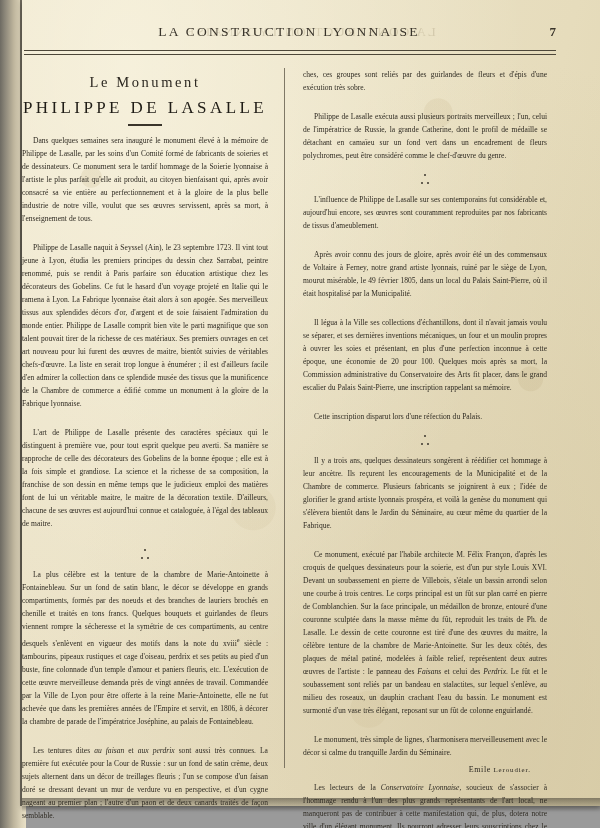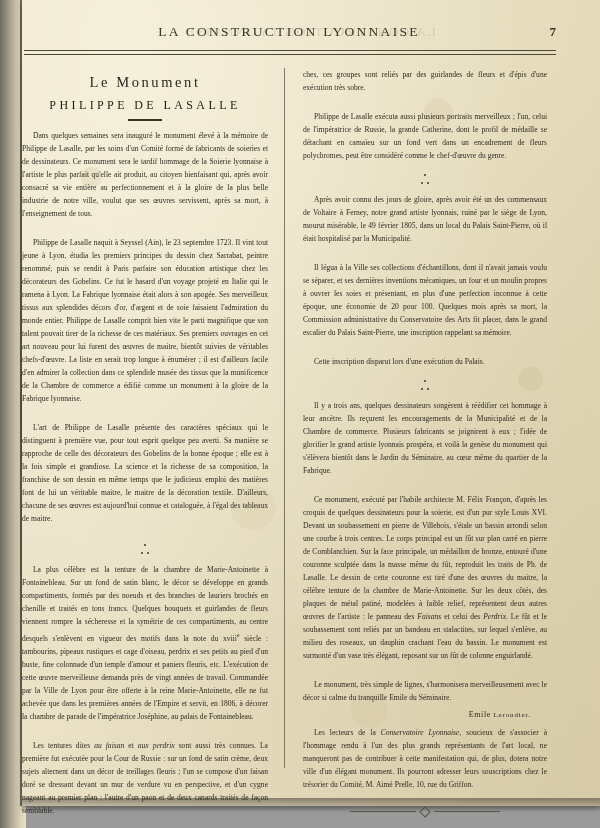--- a/index.html
+++ b/index.html
@@ -149,21 +149,21 @@
     text-align: center;
     margin: 6px 0 4px 0;
   }
   .title-line1 {
     font-size: 14.5px;
     letter-spacing: 2.6px;
     color: #2b2720;
     margin-bottom: 7px;
   }
   .title-line2 {
-    font-size: 12px;
+    font-size: 17px;
     letter-spacing: 3.4px;
     color: #1f1c16;
     margin-bottom: 6px;
   }
   .title-rule {
     width: 34px;
     height: 2px;
     background: #3a352b;
     margin: 0 auto 8px auto;
   }
@@ -289,32 +289,33 @@
       <div class="col col-right">
 
         <p class="para" style="text-indent:0">ches, ces groupes sont reliés par des guirlandes de fleurs et d'épis d'une exécution très sobre.</p>
         <p class="para">Philippe de Lasalle exécuta aussi plusieurs portraits merveilleux ; l'un, celui de l'impératrice de Russie, la grande Catherine, dont le profil de médaille se détachant en camaïeu sur un fond vert dans un encadrement de fleurs polychromes, peut être considéré comme le chef-d'œuvre du genre.</p>
 
         <div class="ornament">
           <span class="top"><span class="dot"></span></span>
           <span class="dot"></span><span class="dot"></span>
         </div>
 
+        <p class="para">L'influence de Philippe de Lasalle sur ses contemporains fut considérable et, aujourd'hui encore, ses œuvres sont couramment reproduites par nos fabricants de tissus d'ameublement.</p>
         <p class="para">Après avoir connu des jours de gloire, après avoir été un des commensaux de Voltaire à Ferney, notre grand artiste lyonnais, ruiné par le siège de Lyon, mourut misérable, le 49 février 1805, dans un local du Palais Saint-Pierre, où il était hospitalisé par la Municipalité.</p>
         <p class="para">Il légua à la Ville ses collections d'échantillons, dont il n'avait jamais voulu se séparer, et ses dernières inventions mécaniques, un four et un moulin propres à ouvrer les soies et présentant, en plus d'une perfection inconnue à cette époque, une économie de 20 pour 100. Quelques mois après sa mort, la Commission administrative du Conservatoire des Arts fit placer, dans le grand escalier du Palais Saint-Pierre, une inscription rappelant sa mémoire.</p>
-        <p class="para">Cette inscription disparut lors d'une exécution du Palais.</p>
+        <p class="para">Cette inscription disparut lors d'une réfection du Palais.</p>
 
         <div class="ornament">
           <span class="top"><span class="dot"></span></span>
           <span class="dot"></span><span class="dot"></span>
         </div>
 
         <p class="para">Il y a trois ans, quelques dessinateurs songèrent à réédifier cet hommage à leur ancètre. Ils reçurent les encouragements de la Municipalité et de la Chambre de commerce. Plusieurs fabricants se joignirent à eux ; l'idée de glorifier le grand artiste lyonnais prospéra, et voilà la genèse du monument qui s'élèvera bientôt dans le Jardin du Séminaire, au cœur même du quartier de la Fabrique.</p>
         <p class="para">Ce monument, exécuté par l'habile architecte M. Félix Françon, d'après les croquis de quelques dessinateurs pour la soierie, est d'un pur style Louis XVI. Devant un soubassement en pierre de Villebois, s'étale un bassin arrondi selon une courbe à trois centres. Le corps principal est un fût sur plan carré en pierre de Comblanchien. Sur la face principale, un médaillon de bronze, entouré d'une couronne sculptée dans la masse même du fût, reproduit les traits de Ph. de Lasalle. Le dessin de cette couronne est tiré d'une des œuvres du maitre, la célèbre tenture de la chambre de Marie-Antoinette. Sur les deux côtés, des plaques de métal patiné, modelées à faible relief, représentent deux autres œuvres de l'artiste : le panneau des <em>Faisans</em> et celui des <em>Perdrix</em>. Le fût et le soubassement sont reliés par un bandeau en stalactites, sur lequel s'enlève, au milieu des roseaux, un dauphin crachant l'eau du bassin. Le monument est surmonté d'un vase très élégant, reposant sur un fût de colonne enguirlandé.</p>
-        <p class="para">Le monument, très simple de lignes, s'harmonisera merveilleusement avec le décor si calme du tranquille Emile du Séminaire.</p>
+        <p class="para">Le monument, très simple de lignes, s'harmonisera merveilleusement avec le décor si calme du tranquille Jardin du Séminaire.</p>
 
         <div class="signature">
           <span>Emile</span>
           <span class="smallcaps">Leroudier.</span>
         </div>
 
         <div class="blockgap"></div>
 
         <p class="para">Les lecteurs de la <em>Conservatoire Lyonnaise</em>, soucieux de s'associer à l'hommage rendu à l'un des plus grands représentants de l'art local, ne manqueront pas de contribuer à cette manifestation qui, de plus, dotera notre ville d'un élégant monument. Ils pourront adresser leurs souscriptions chez le trésorier du Comité, M. Aimé Prelle, 10, rue du Griffon.</p>
 

